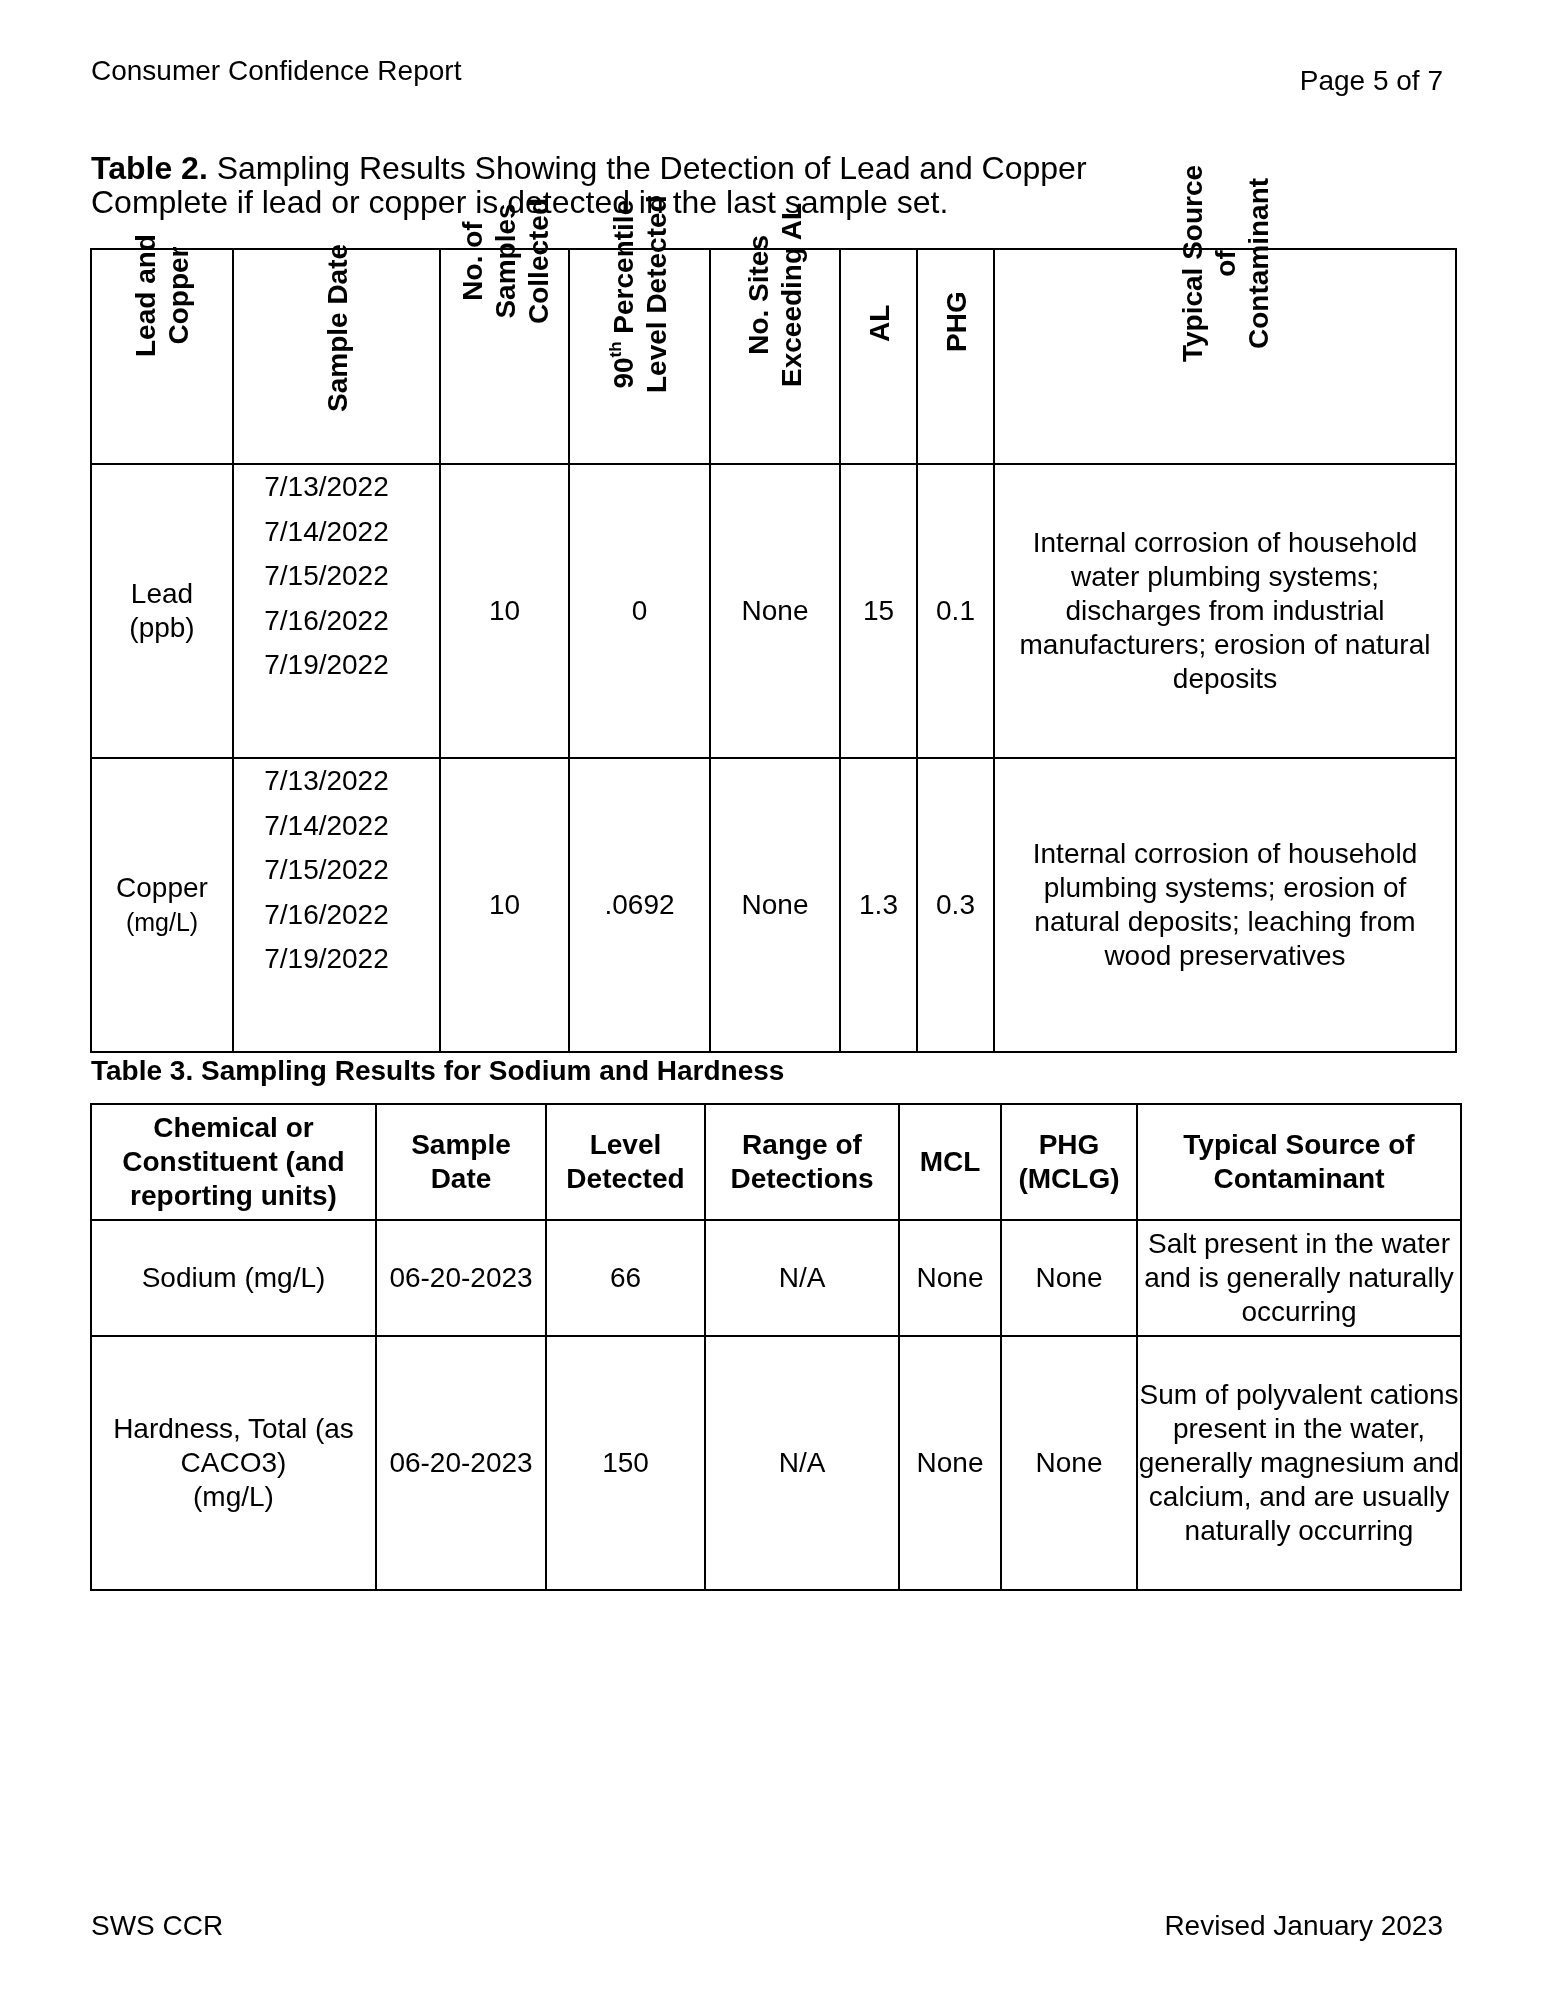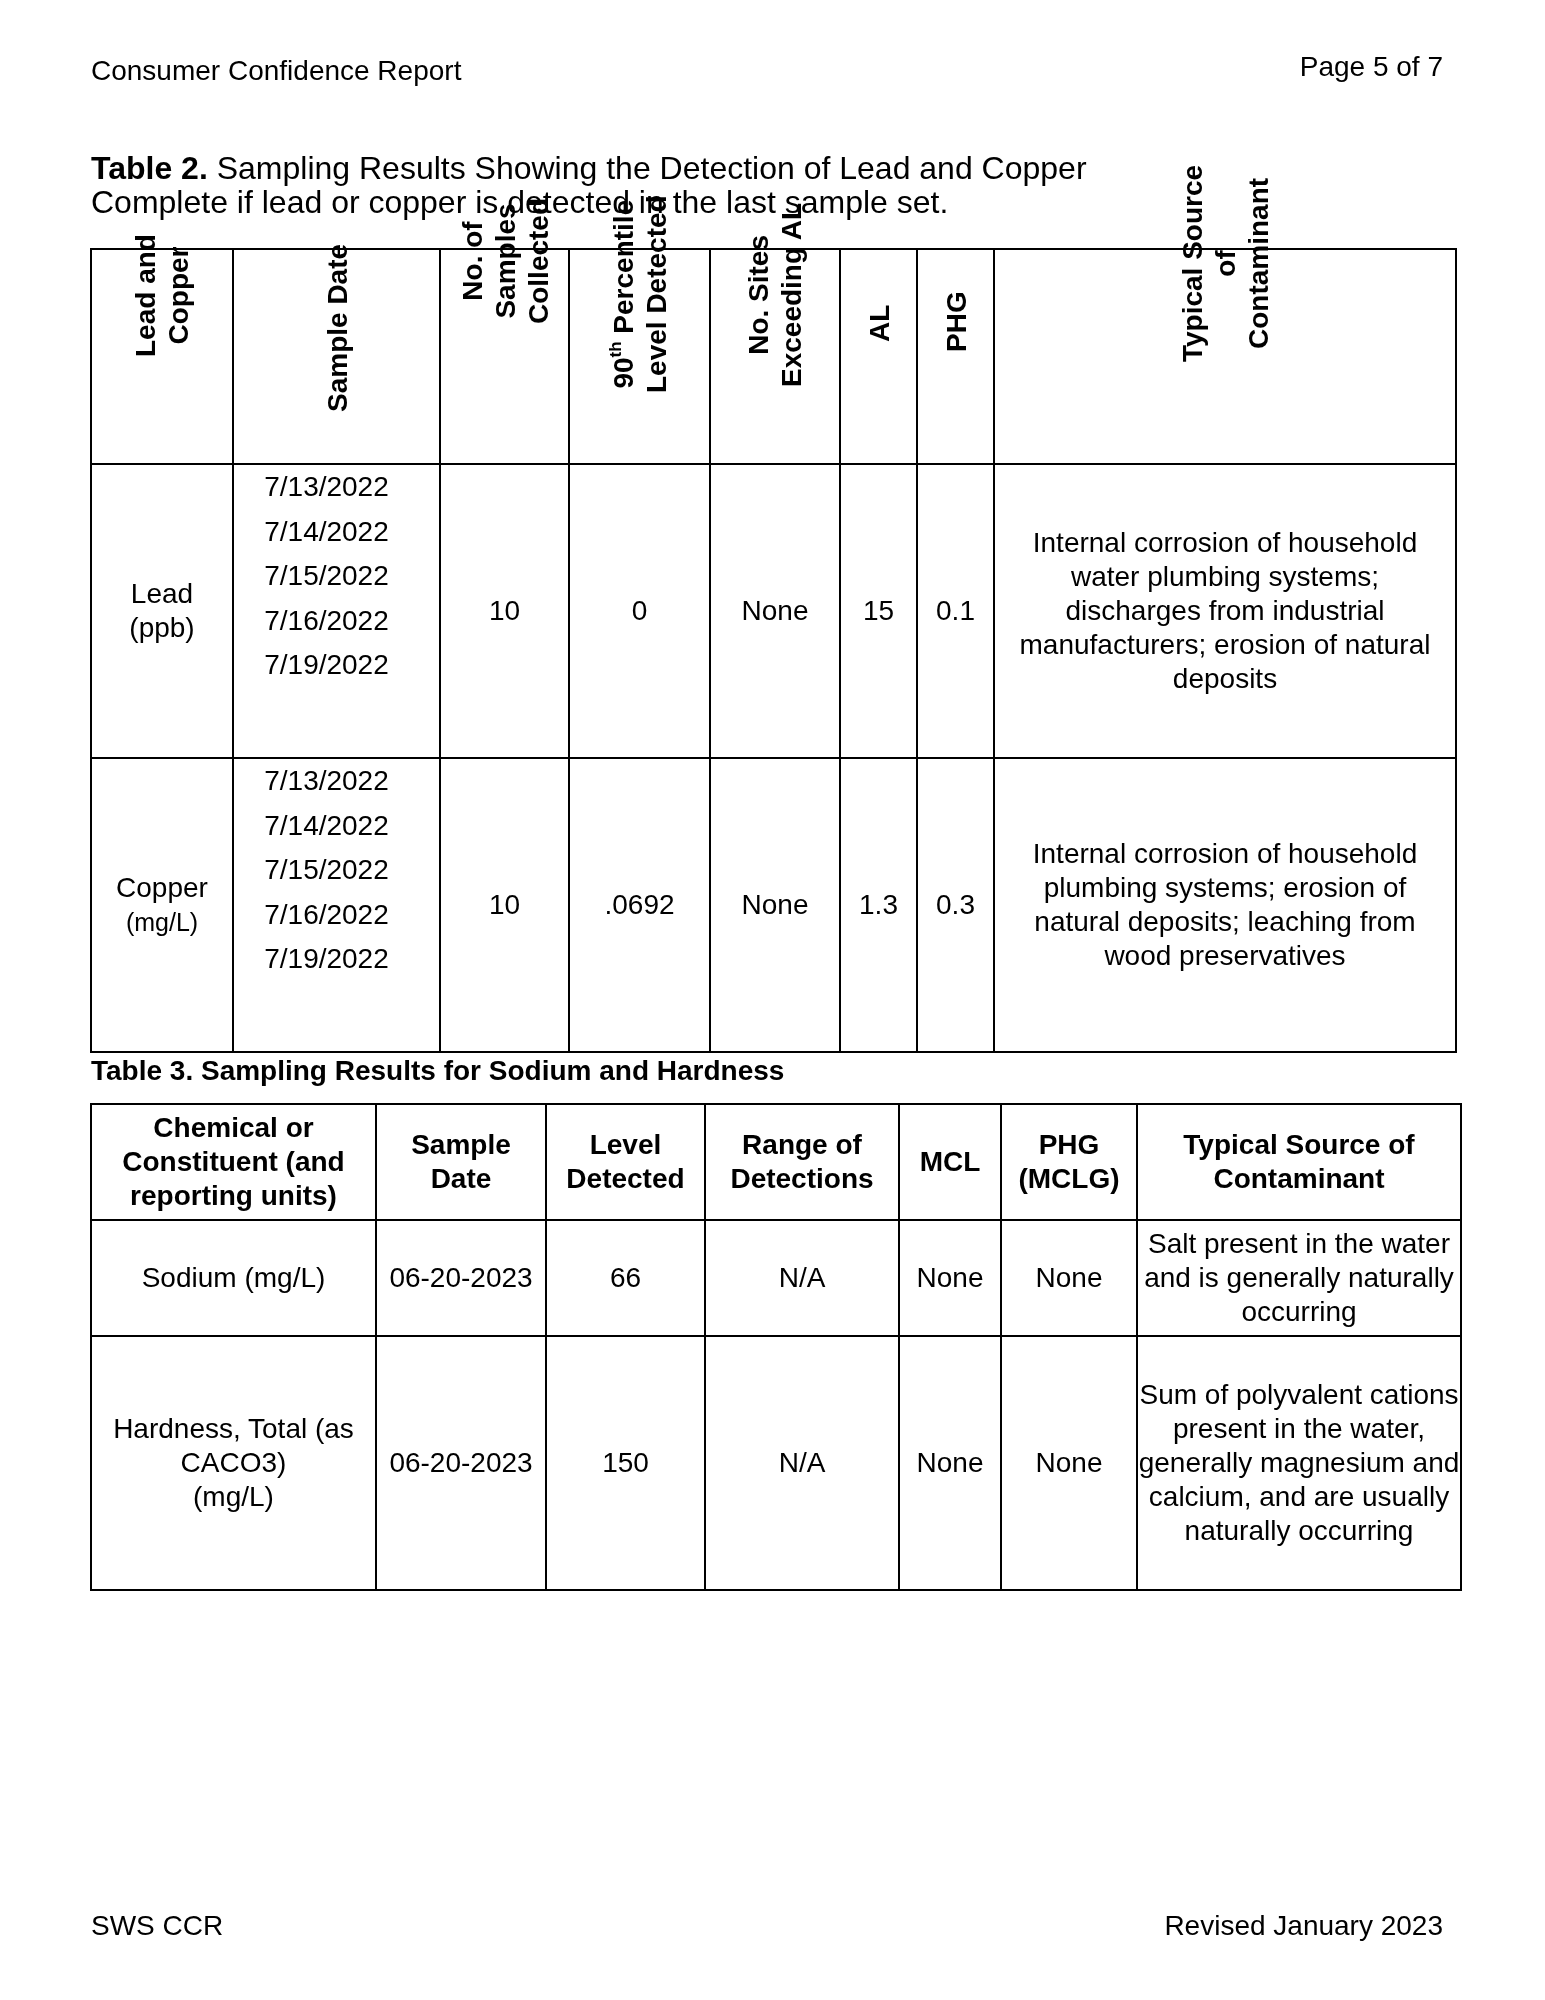--- a/index.html
+++ b/index.html
@@ -2,21 +2,21 @@
 <html><head>
 <meta charset="utf-8">
 <style>
   html, body { margin: 0; padding: 0; background: #ffffff; }
   body {
     width: 1545px; height: 2000px; position: relative; overflow: hidden;
     font-family: "Liberation Sans", sans-serif; color: #000;
   }
   .abs { position: absolute; }
   .hdr-left { left: 91px; top: 55px; font-size: 28px; }
-  .hdr-right { right: 102px; top: 51px; font-size: 28px; }
+  .hdr-right { right: 102px; top: 65px; font-size: 28px; }
   .t2-title { left: 91px; top: 151px; font-size: 32px; line-height: 34px; }
   .t2-title b { font-weight: bold; }
   .t3-title { left: 91px; top: 1055px; font-size: 28px; font-weight: bold; }
   .ftr-left { left: 91px; top: 1910px; font-size: 28px; }
   .ftr-right { right: 102px; top: 1910px; font-size: 28px; }
 
   table.grid { position: absolute; border-collapse: collapse; table-layout: fixed; }
   table.grid td, table.grid th {
     border: 2px solid #000; padding: 0; text-align: center; vertical-align: middle;
     font-size: 28px; line-height: 34px;

